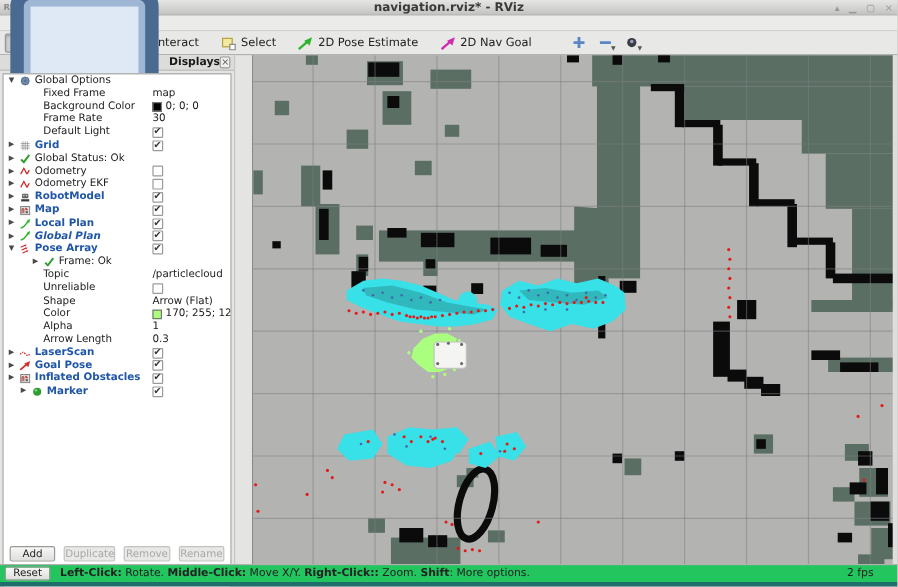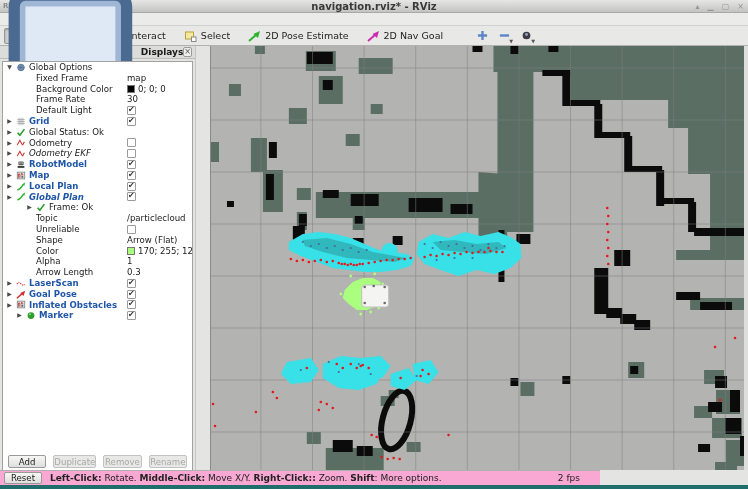--- a/index.html
+++ b/index.html
@@ -40,21 +40,21 @@
   .cbx.on::after{content:"✔";position:absolute;left:0px;top:-2px;font-size:8px;color:#333;}
   .swatch{display:inline-block;width:8px;height:8px;border:1px solid #777;}
   .panel-buttons{position:absolute;left:2px;top:409px;width:191px;display:flex;gap:7px;padding:0 6px;}
   .pbtn{flex:1;height:13px;border:1px solid #9a9a98;border-radius:2px;background:linear-gradient(#f7f7f5,#dededc);font-size:8.6px;text-align:center;line-height:12px;color:#222;}
   .pbtn.disabled{color:#a8a8a6;border-color:#c2c2c0;background:#e8e8e6;}
   
   .viewport{position:absolute;left:210px;top:46px;width:534px;height:424px;background:#b3b3b1;border-left:1px solid #8a8a88;}
   .viewport svg{display:block;width:100%;height:100%;}
   .vedge{position:absolute;right:0;top:46px;width:4px;height:424px;background:#dededc;}
   
-  .statusbar{position:absolute;left:0;top:470px;width:600px;height:15px;background:#f9a8d4;border-top:1px solid #b0b0ae;display:flex;align-items:center;padding:0 4px;}
+  .statusbar{position:absolute;left:0;top:470px;width:748px;height:15px;background:#22c55e;border-top:1px solid #b0b0ae;display:flex;align-items:center;padding:0 4px;}
   .reset-btn{height:12px;padding:0 6px;border:1px solid #9a9a98;border-radius:2px;background:linear-gradient(#f7f7f5,#dededc);font-size:8.6px;line-height:11px;margin-right:8px;}
   .hint{font-size:9px;color:#222;flex:1;}
   .hint b{font-weight:bold;}
   .fps{font-size:9px;color:#222;margin-right:16px;}
   .tealstrip{position:absolute;left:0;top:485px;width:748px;height:4px;background:#1f6e6c;}
 </style>
 </head>
 <body>
 
 <div class="app">
@@ -229,21 +229,21 @@
                 <path d="M8 9.5 10.5 5" stroke="#cc2a2a" stroke-width="1.4"></path>
               </svg>
             </span>
             <span class="lbl ">Odometry</span>
           </span>
           <span class="val">
             <span class="cbx"></span>
           </span>
         </div>
         <div class="trow">
-          <span class="name" style="left: 3px; font-style: italic;">
+          <span class="name" style="left: 3px;">
             <span class="arrow">▶</span>
             <span class="ticn">
               <svg viewBox="0 0 12 12" width="100%" height="100%">
                 <path d="M1 9.5 4.5 3 8 9.5" stroke="#cc2a2a" stroke-width="1.4" fill="none"></path>
                 <path d="M8 9.5 10.5 5" stroke="#cc2a2a" stroke-width="1.4"></path>
               </svg>
             </span>
             <span class="lbl ">Odometry EKF</span>
           </span>
           <span class="val">
@@ -301,20 +301,37 @@
         <div class="trow">
           <span class="name" style="left: 3px; font-style: italic;">
             <span class="arrow">▶</span>
             <span class="ticn">
               <svg viewBox="0 0 12 12" width="100%" height="100%">
                 <path d="M1 10.5C4.5 10.5 6.5 7 9 3.5" stroke="#2db32d" stroke-width="1.8" fill="none"></path>
                 <polygon points="11.5,.5 10.5,5 7.5,3" fill="#2db32d"></polygon>
               </svg>
             </span>
             <span class="lbl display">Global Plan</span>
+          </span>
+          <span class="val">
+            <span class="cbx on"></span>
+          </span>
+        </div>
+        <div class="trow">
+          <span class="name" style="left: 3px;">
+            <span class="arrow">▼</span>
+            <span class="ticn">
+              <svg viewBox="0 0 12 12" width="100%" height="100%">
+                <path d="M1 4 6 1.8M2 7.2 7 5M3 10.4 8 8.2" stroke="#d03030" stroke-width="1.3"></path>
+                <polygon points="7.6,.8 6.2,3.4 5,1.6" fill="#d03030"></polygon>
+                <polygon points="8.6,4 7.2,6.6 6,4.8" fill="#d03030"></polygon>
+                <polygon points="9.6,7.2 8.2,9.8 7,8" fill="#d03030"></polygon>
+              </svg>
+            </span>
+            <span class="lbl display">Pose Array</span>
           </span>
           <span class="val">
             <span class="cbx on"></span>
           </span>
         </div>
         <div class="trow">
           <span class="name" style="left: 23px;">
             <span class="arrow">▶</span>
             <span class="ticn">
               <svg viewBox="0 0 12 12" width="100%" height="100%">

